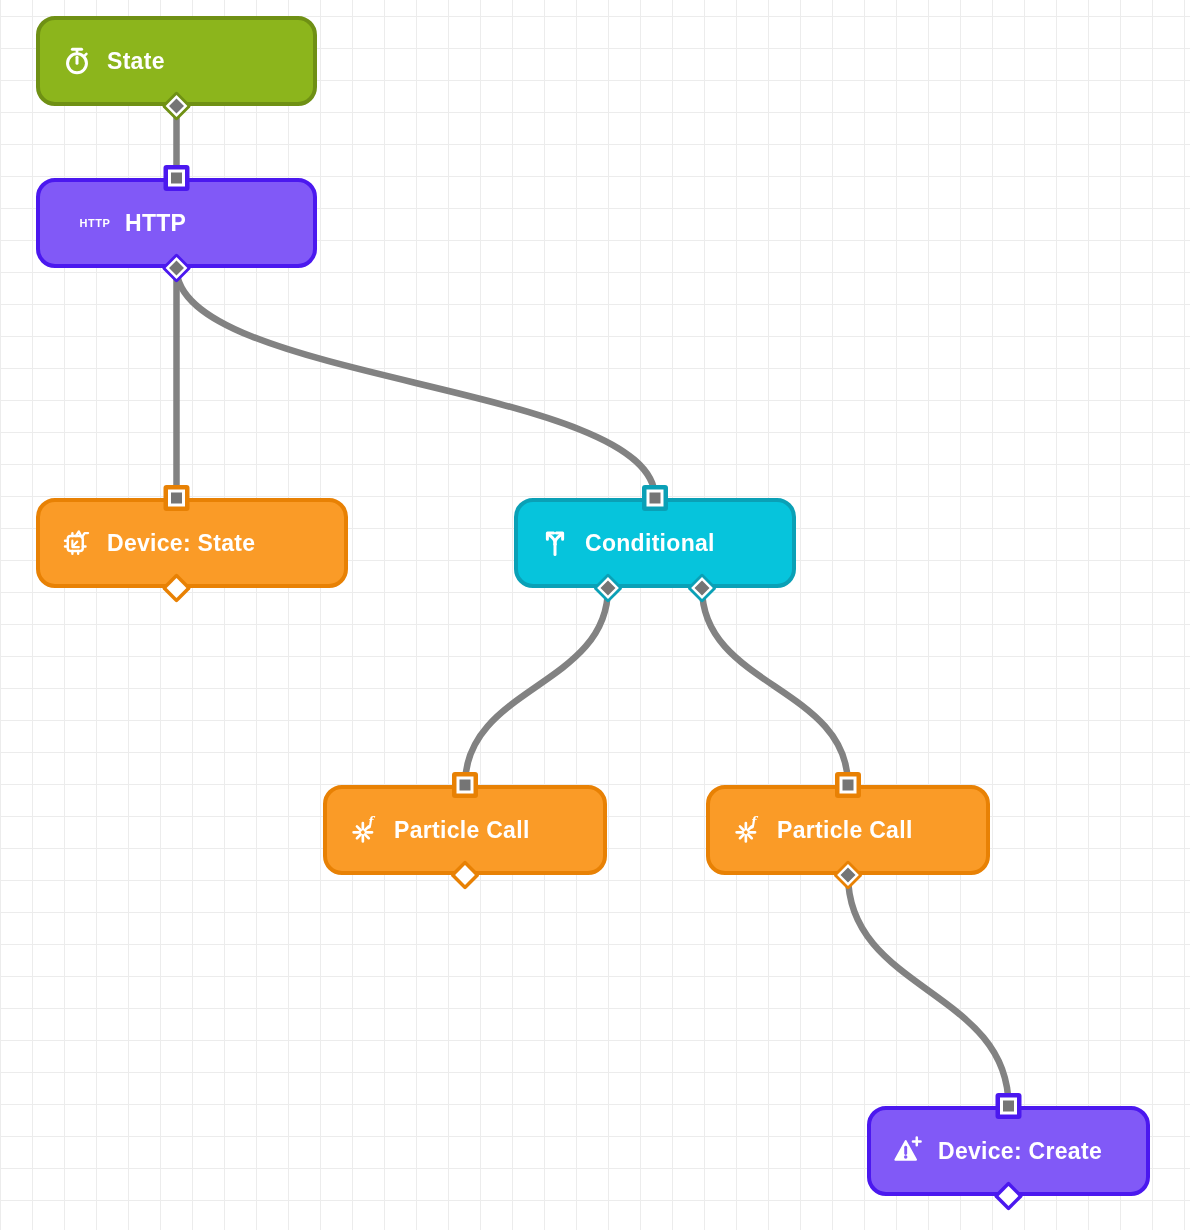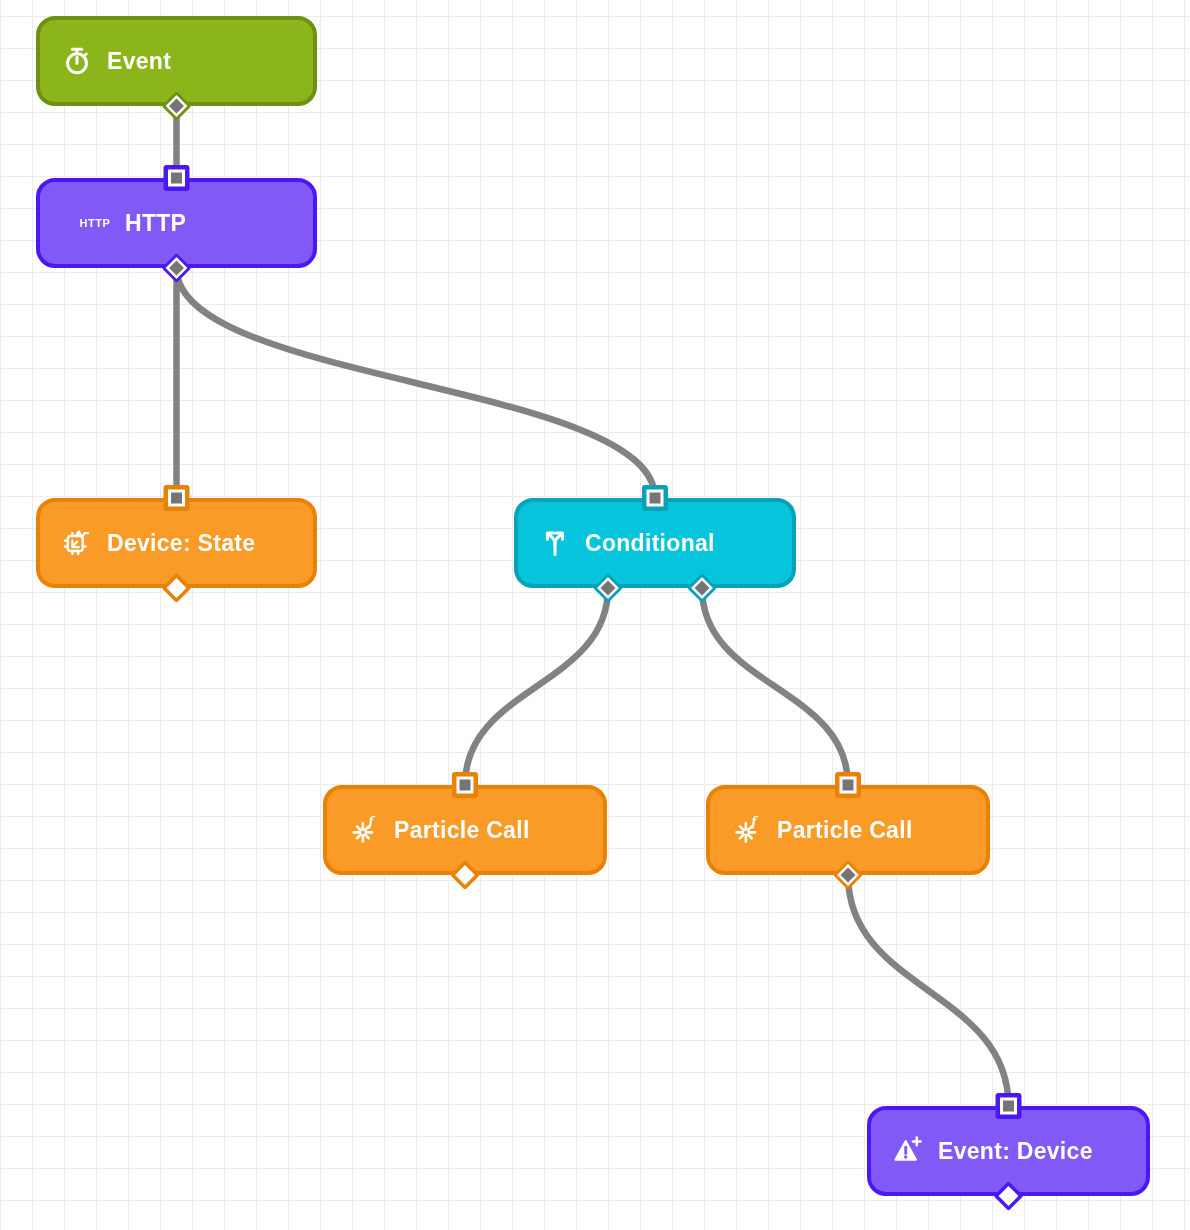--- a/index.html
+++ b/index.html
@@ -59,29 +59,29 @@
     <div class="node" style="left: 36px; top: 16px; width: 281px; height: 90px; background: rgb(140, 181, 28); border-color: rgb(111, 144, 20);">
       <span class="icon">
         <svg width="30" height="30" viewBox="0 0 26 26" fill="none" stroke="#fff" stroke-linecap="round">
       <line x1="9" y1="2.8" x2="17" y2="2.8" stroke-width="2.6"></line>
       <line x1="13" y1="3" x2="13" y2="5" stroke-width="2.4"></line>
       <circle cx="13" cy="15" r="8.2" stroke-width="2.6"></circle>
       <line x1="13" y1="15" x2="13" y2="9.8" stroke-width="2.6"></line>
       <line x1="19.4" y1="8.6" x2="21.2" y2="6.8" stroke-width="2.2"></line>
     </svg>
       </span>
-      <span class="label">Event</span>
+      <span class="label">State</span>
     </div>
     <div class="node" style="left: 36px; top: 178px; width: 281px; height: 90px; background: rgb(129, 89, 247); border-color: rgb(75, 24, 239); padding-left: 39px;">
       <span class="icon">
         <span class="http-text">HTTP</span>
       </span>
       <span class="label">HTTP</span>
     </div>
-    <div class="node" style="left: 36px; top: 498px; width: 281px; height: 90px; background: rgb(250, 155, 39); border-color: rgb(232, 129, 4);">
+    <div class="node" style="left: 36px; top: 498px; width: 312px; height: 90px; background: rgb(250, 155, 39); border-color: rgb(232, 129, 4);">
       <span class="icon">
         <svg width="30" height="30" viewBox="0 0 26 26" fill="none" stroke="#fff" stroke-linecap="round" stroke-linejoin="round">
       <rect x="5" y="7" width="13" height="13" rx="2.5" stroke-width="2.1"></rect>
       <path d="M2.6,11 H5 M2.6,16 H5 M9,20 V22.4 M14,20 V22.4 M18,16 H20.4 M9,7 V4.6" stroke-width="2.1"></path>
       <path d="M12,7 L14.6,3 L17.2,8.2 L19.6,4.4 L22.6,4.4" stroke-width="2"></path>
       <path d="M9,11 V16.5 H14.6" stroke-width="1.9"></path>
       <path d="M9.7,15.3 L13.2,11.8" stroke-width="1.9"></path>
     </svg>
       </span>
       <span class="label">Device: State</span>
@@ -120,21 +120,21 @@
     </div>
     <div class="node" style="left: 867px; top: 1106px; width: 283px; height: 90px; background: rgb(129, 89, 247); border-color: rgb(75, 24, 239);">
       <span class="icon">
         <svg width="30" height="30" viewBox="0 0 26 26" fill="none">
       <path d="M11,4.2 L20,20.6 H2 Z" fill="#fff" stroke="#fff" stroke-width="1.6" stroke-linejoin="round"></path>
       <line x1="11" y1="9.8" x2="11" y2="15.2" stroke="#8159F7" stroke-width="2.5" stroke-linecap="round"></line>
       <circle cx="11" cy="18.2" r="1.5" fill="#8159F7"></circle>
       <path d="M20.6,1.4 V8 M17.3,4.7 H23.9" stroke="#fff" stroke-width="2.2" stroke-linecap="round"></path>
     </svg>
       </span>
-      <span class="label">Event: Device</span>
+      <span class="label">Device: Create</span>
     </div>
     <svg class="layer" width="1190" height="1230" viewBox="0 0 1190 1230">
       <g transform="translate(176.5,106) rotate(45)">
       <rect x="-10.5" y="-10.5" width="21" height="21" rx="2" fill="#6F9014"></rect>
       <rect x="-6.5" y="-6.5" width="13" height="13" fill="#757575" stroke="#ffffff" stroke-width="2.4"></rect>
     </g>
       <g>
       <rect x="163.5" y="165" width="26" height="26" rx="3" fill="#4B18EF"></rect>
       <rect x="168" y="169.5" width="17" height="17" fill="#ffffff"></rect>
       <rect x="171" y="172.5" width="11" height="11" fill="#757575"></rect>

